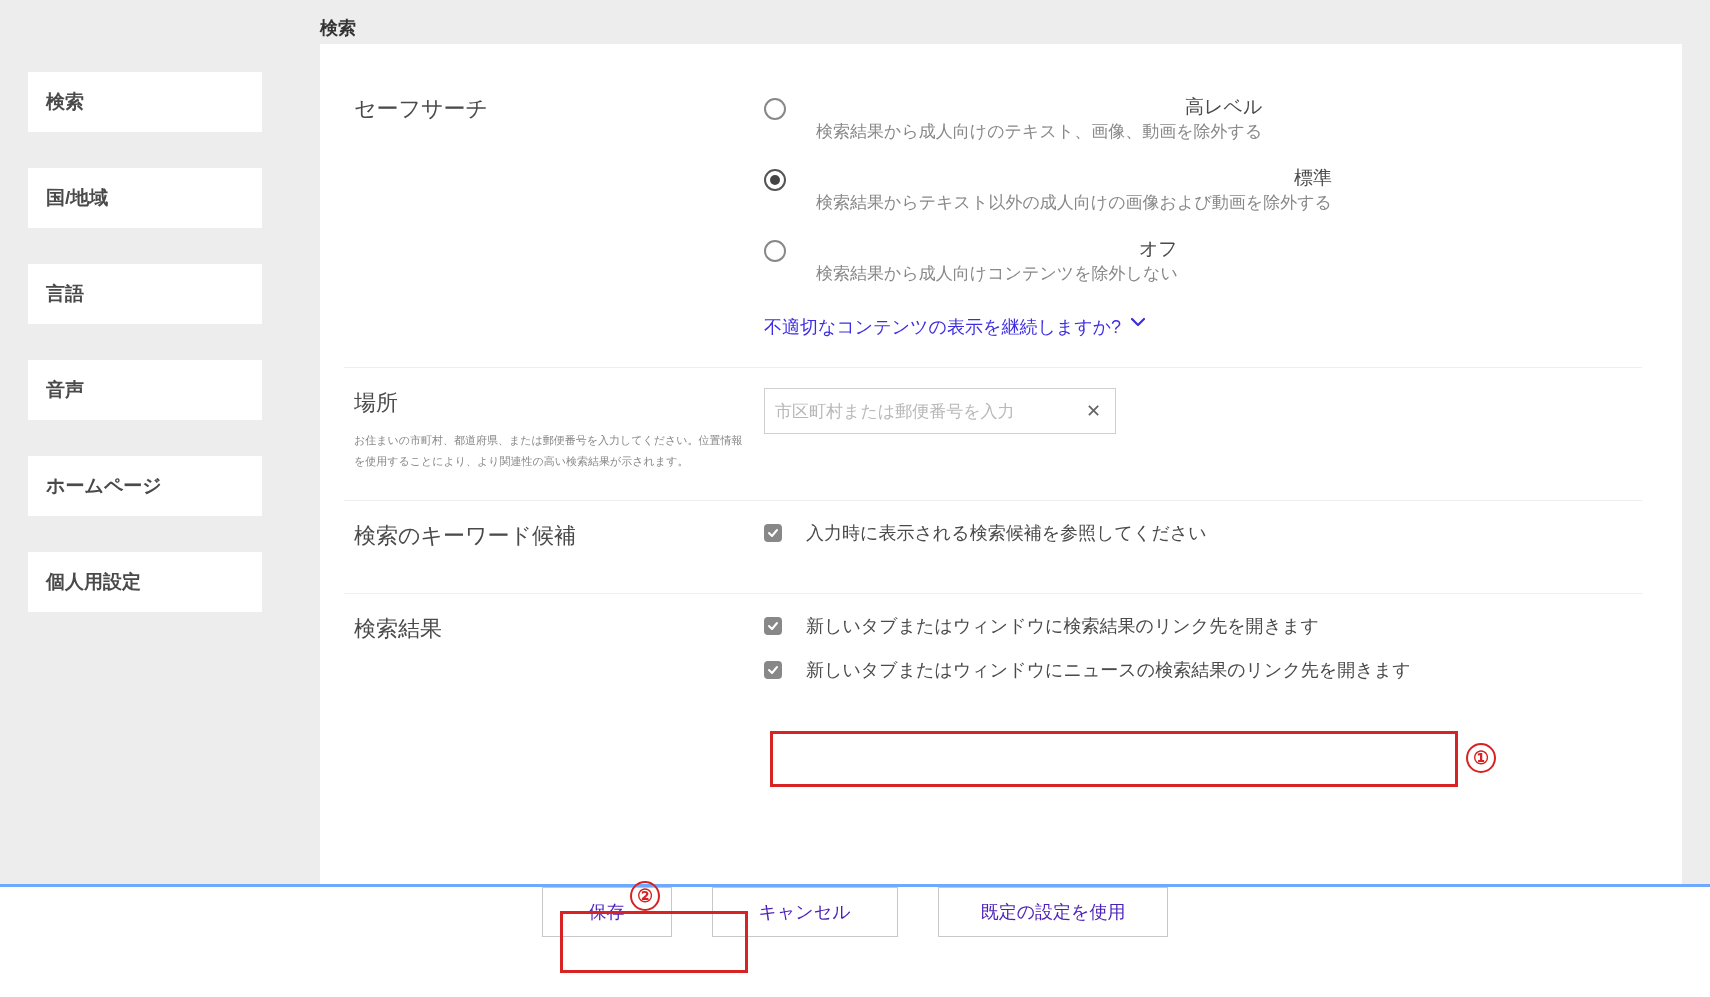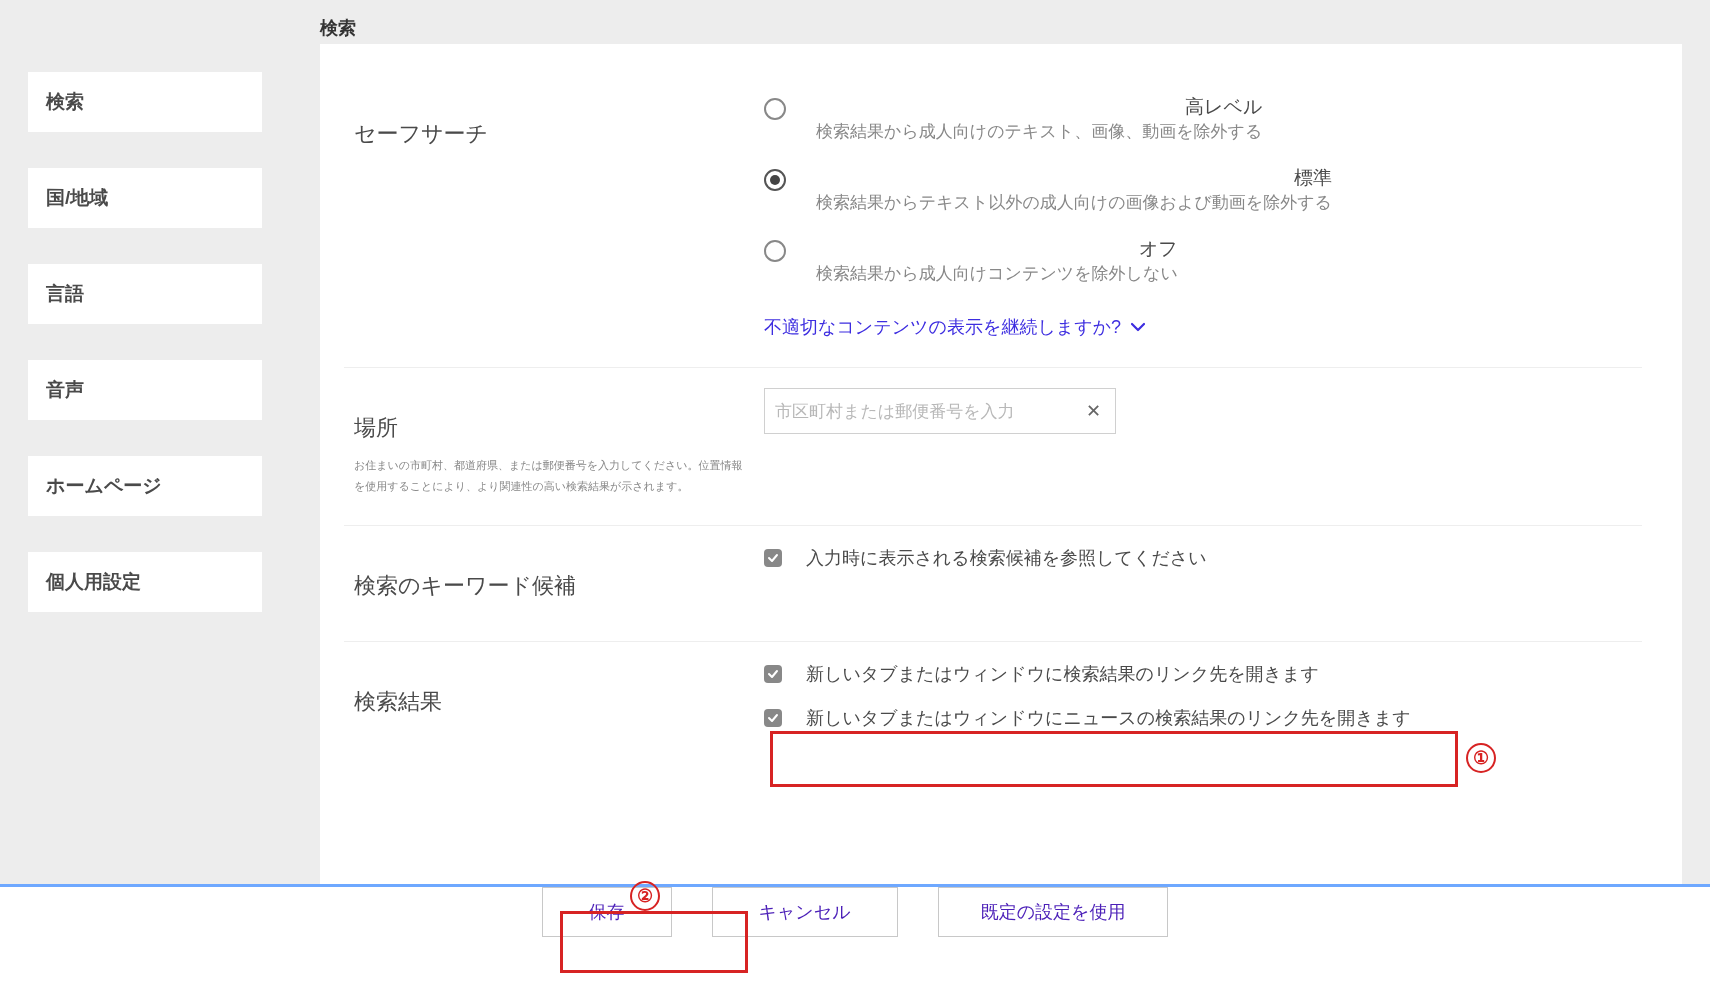--- a/index.html
+++ b/index.html
@@ -22,36 +22,36 @@
   
   .sidebar{position:absolute;left:28px;top:72px;width:234px;}
   .side-item{background:#fff;height:60px;display:flex;align-items:center;padding-left:18px;margin-bottom:36px;font-size:19px;font-weight:700;color:var(--text-dark);cursor:pointer;}
 
   
   .card{position:absolute;left:320px;top:44px;right:28px;bottom:0;background:#fff;box-sizing:border-box;padding:30px 0 0 0;}
   .card-inner{padding:0 40px 0 24px;}
 
   .section-row{display:flex;border-bottom:1px solid var(--row-hr);padding:20px 0 28px 0;}
   .section-row.noborder{border-bottom:none;}
-  .col-label{flex:0 0 420px;padding-left:10px;padding-right:20px;box-sizing:border-box;margin-top:25px;}
+  .col-label{flex:0 0 420px;padding-left:10px;padding-right:20px;box-sizing:border-box;}
   .section-heading{font-size:22px;color:var(--text-dark);font-weight:400;margin:0 0 12px 0;}
   .section-desc{font-size:11px;color:var(--text-muted);line-height:1.9;}
   .col-controls{flex:1;}
 
   
   .radio-row{display:flex;align-items:flex-start;margin-bottom:22px;}
   .radio-row:last-child{margin-bottom:0;}
   .radio-circle{width:18px;height:18px;border:2px solid #888;border-radius:50%;margin-top:4px;margin-right:30px;position:relative;cursor:pointer;flex:0 0 18px;}
   .radio-circle.selected{border-color:#555;}
   .radio-circle.selected::after{content:"";position:absolute;width:10px;height:10px;background:#444;border-radius:50%;left:50%;top:50%;transform:translate(-50%,-50%);}
   .radio-texts{display:flex;flex-direction:column;}
   .radio-label{font-size:19px;color:var(--text-dark);text-align:right;}
   .radio-desc{font-size:17px;color:var(--text-muted);margin-top:0;}
 
-  .expand-link{color:var(--link-blue);font-size:18px;display:inline-flex;align-items:center;gap:10px;cursor:pointer;margin-left:0;margin-top:8px;}
+  .expand-link{color:var(--link-blue);font-size:18px;display:inline-flex;align-items:flex-start;gap:10px;cursor:pointer;margin-left:0;margin-top:8px;}
   .chev-down{width:14px;height:14px;display:inline-block;}
   .chev-down svg{display:block;}
 
   
   .loc-input{display:inline-flex;align-items:center;border:1px solid #d0d0d0;height:44px;padding:0 10px;width:330px;color:#b8b8b8;font-size:17px;white-space:nowrap;overflow:hidden;}
   .loc-input .clear-x{margin-left:auto;color:#666;font-size:18px;padding:0 4px;cursor:pointer;}
   .loc-placeholder{overflow:hidden;text-overflow:clip;}
 
   
   .check-row{display:flex;align-items:center;margin-bottom:20px;}

